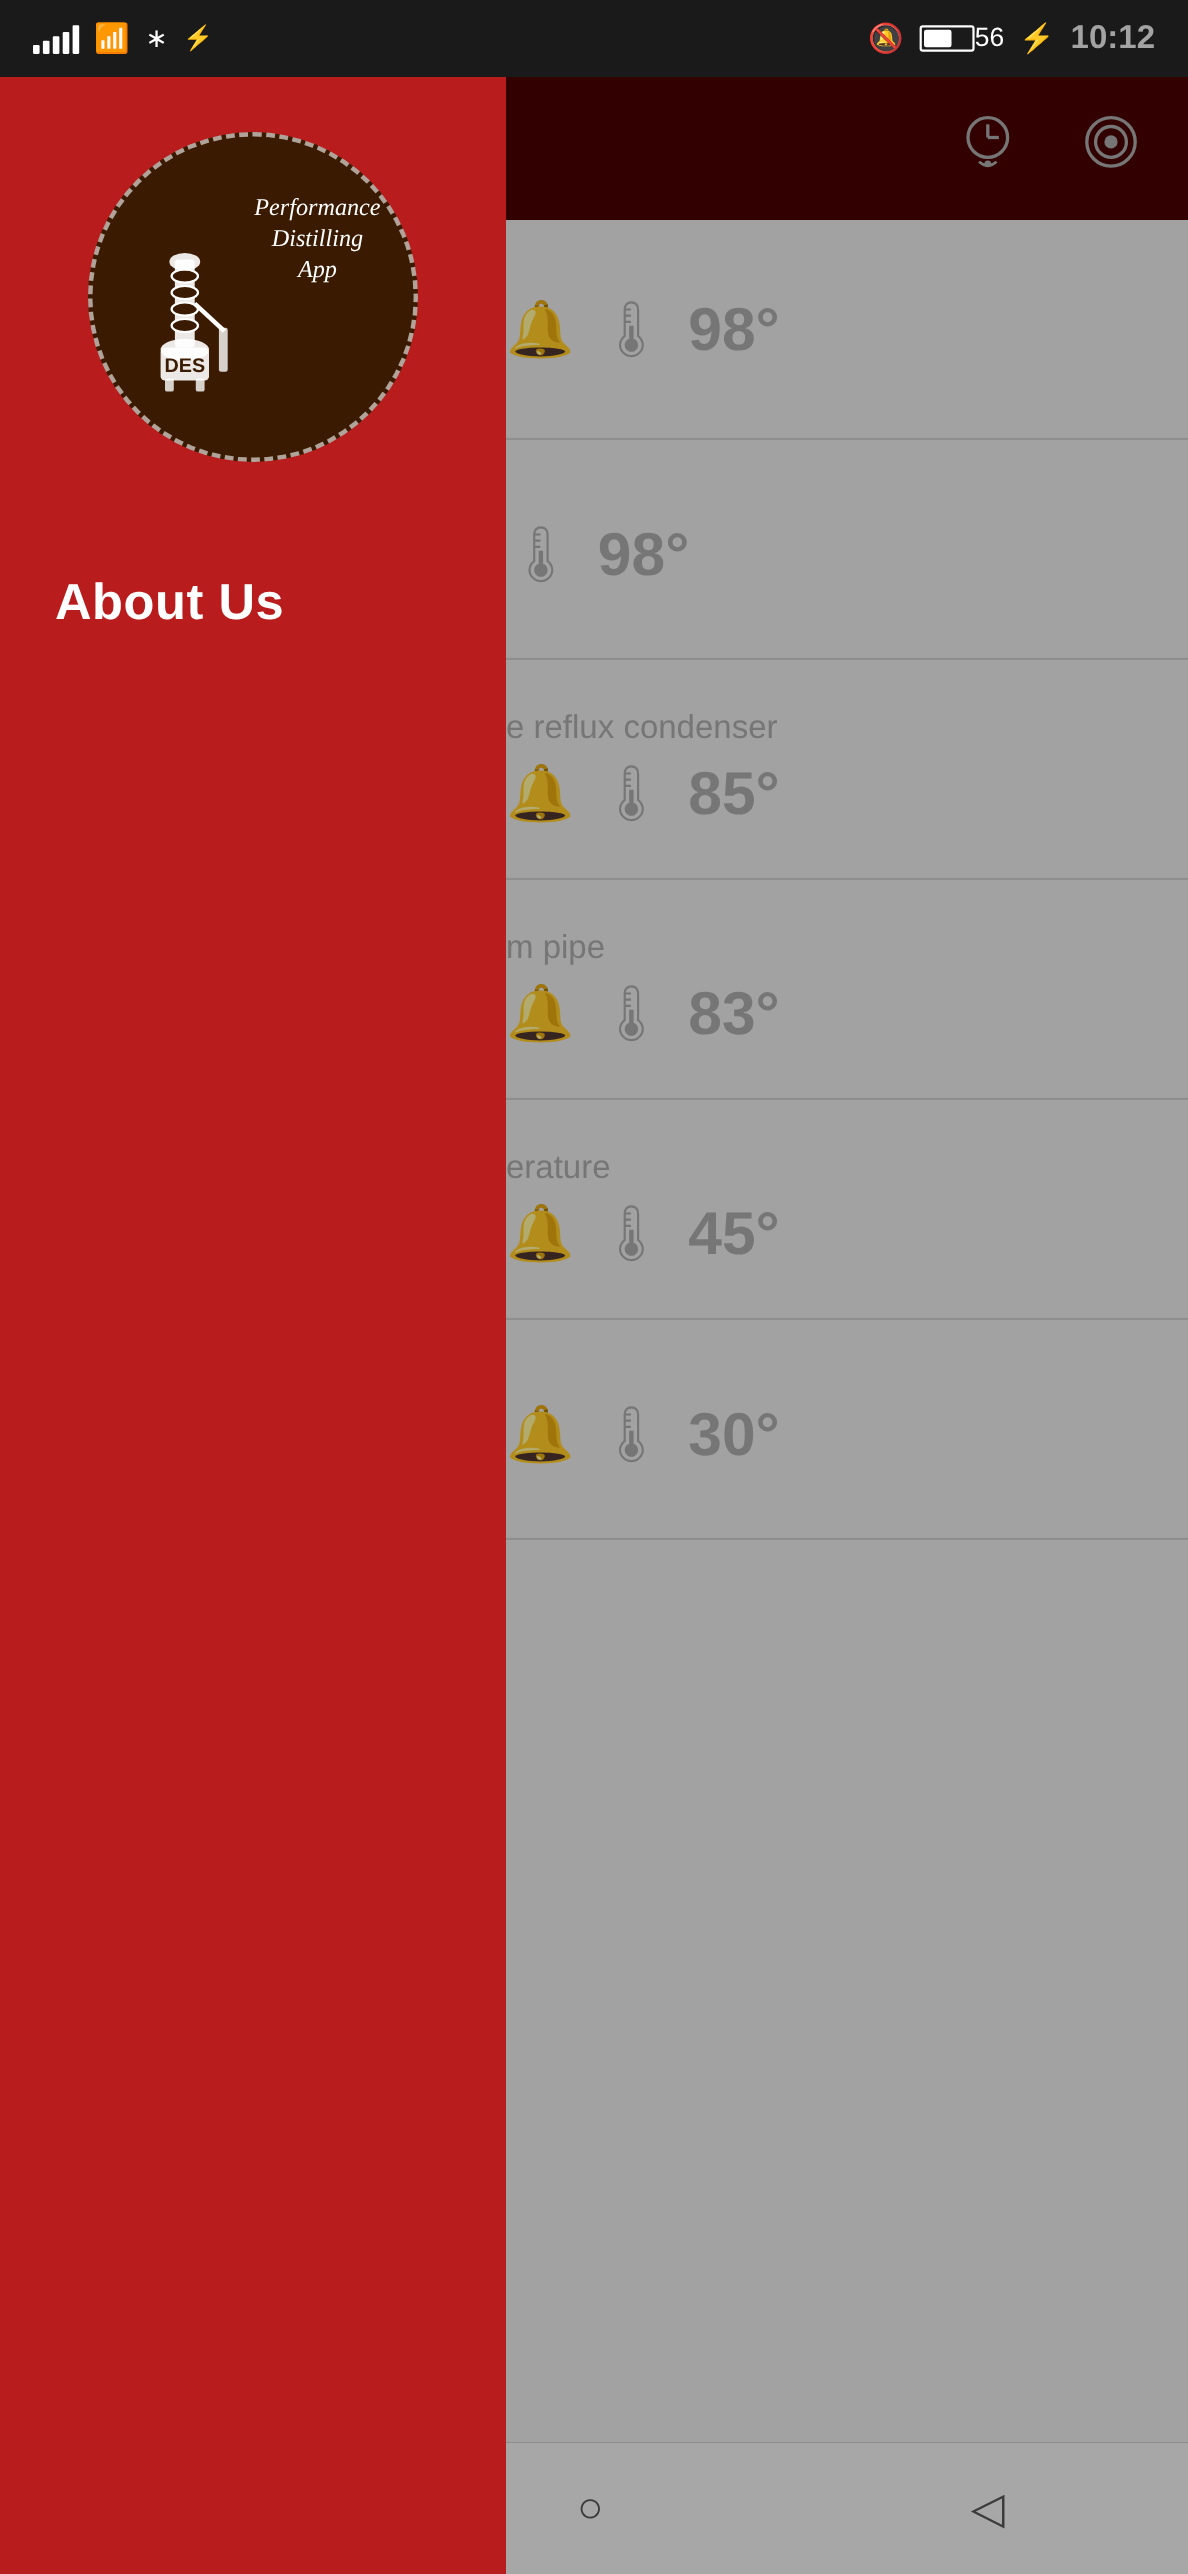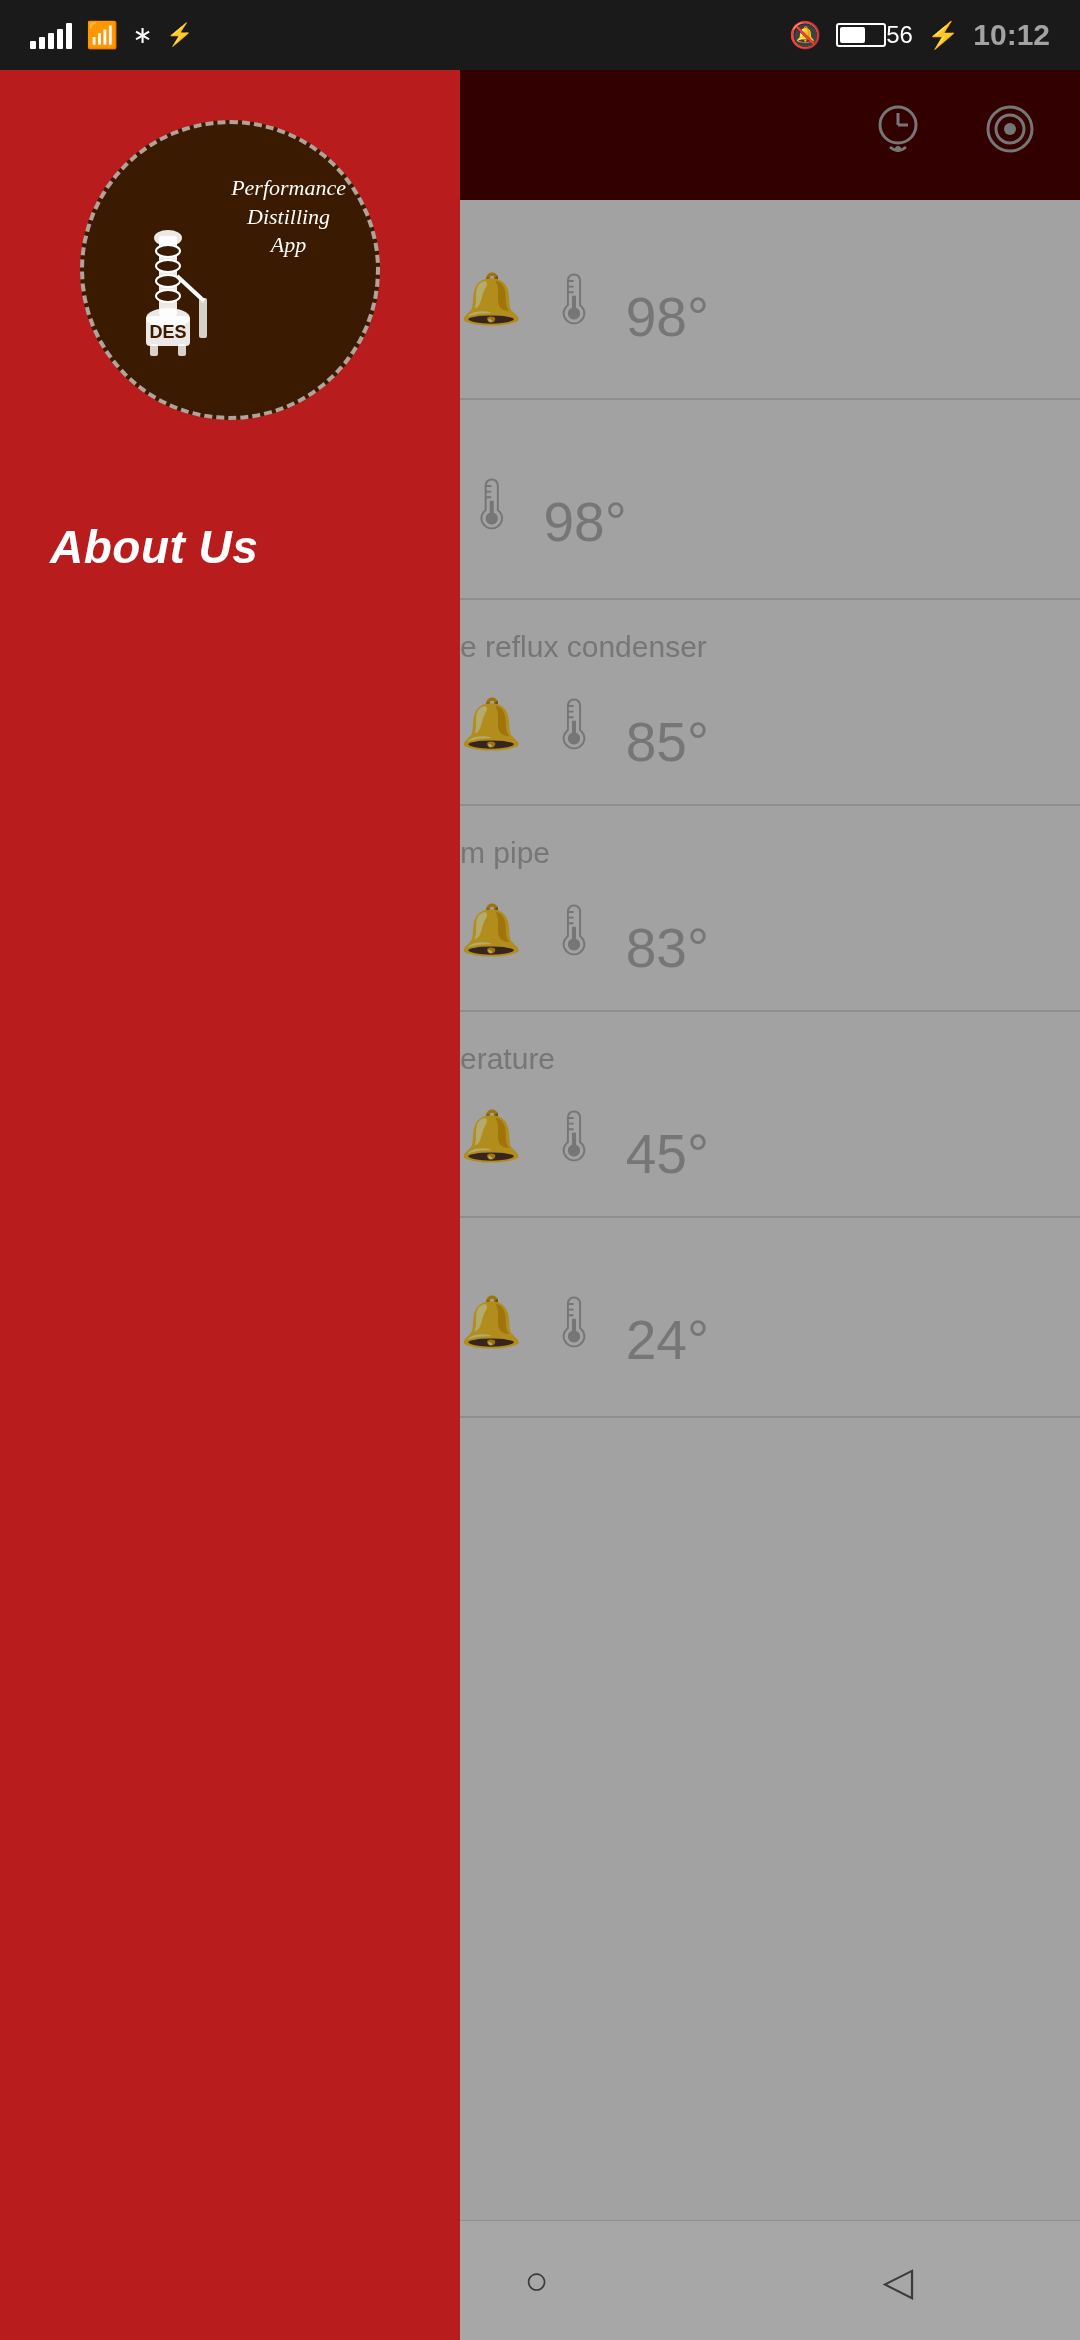--- a/index.html
+++ b/index.html
@@ -167,22 +167,21 @@
     }
 
     .thermo-gray {
       color: #aaa;
       font-size: 50px;
     }
 
     .temp-num {
       color: #aaa;
       font-size: 55px;
-      font-weight: normal;
-      margin-top: 36px;
+      font-weight: bold;
     }
 
     
     .nav-bar {
       position: absolute;
       bottom: 0;
       left: 0;
       width: 1080px;
       height: 120px;
       background: #f0f0f0;
@@ -248,21 +247,20 @@
       font-family: Georgia, serif;
     }
 
     
     .menu-items {
       width: 100%;
       padding: 0 50px;
       display: flex;
       flex-direction: column;
       gap: 0;
-      font-style: italic;
     }
 
     .menu-item {
       color: white;
       font-size: 46px;
       font-weight: bold;
       padding: 40px 0;
       cursor: pointer;
       border-bottom: none;
       letter-spacing: 0.5px;
@@ -373,21 +371,21 @@
         <span class="thermo-gray">🌡</span>
         <span class="temp-num">45°</span>
       </div>
     </div>
 
     <div class="temp-row">
       <div class="temp-label"></div>
       <div class="temp-value-row">
         <span class="bell-gray" style="color:#a04030">🔔</span>
         <span class="thermo-gray">🌡</span>
-        <span class="temp-num">24°</span>
+        <span class="temp-num">30°</span>
       </div>
     </div>
 
   </div>
 
   <div class="nav-bar">
     <span class="nav-icon">□</span>
     <span class="nav-icon">○</span>
     <span class="nav-icon">◁</span>
   </div>

